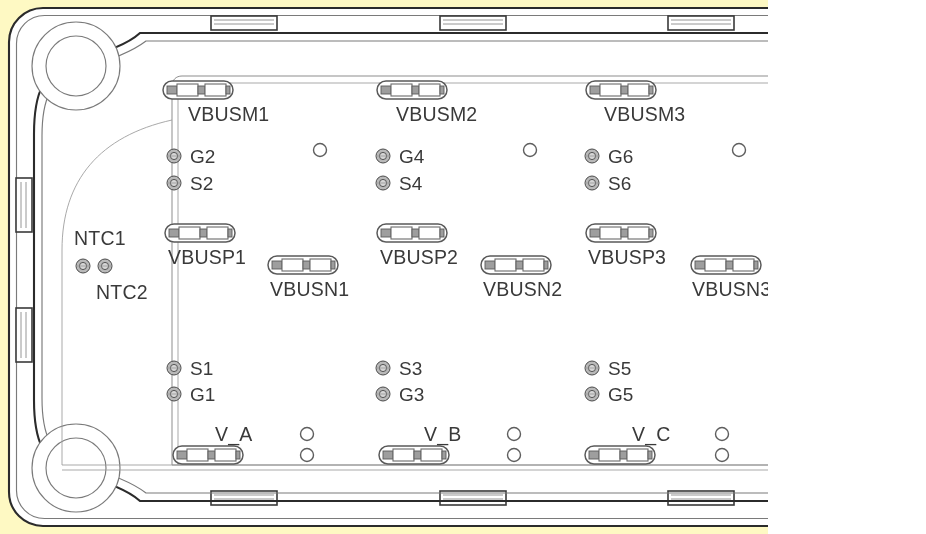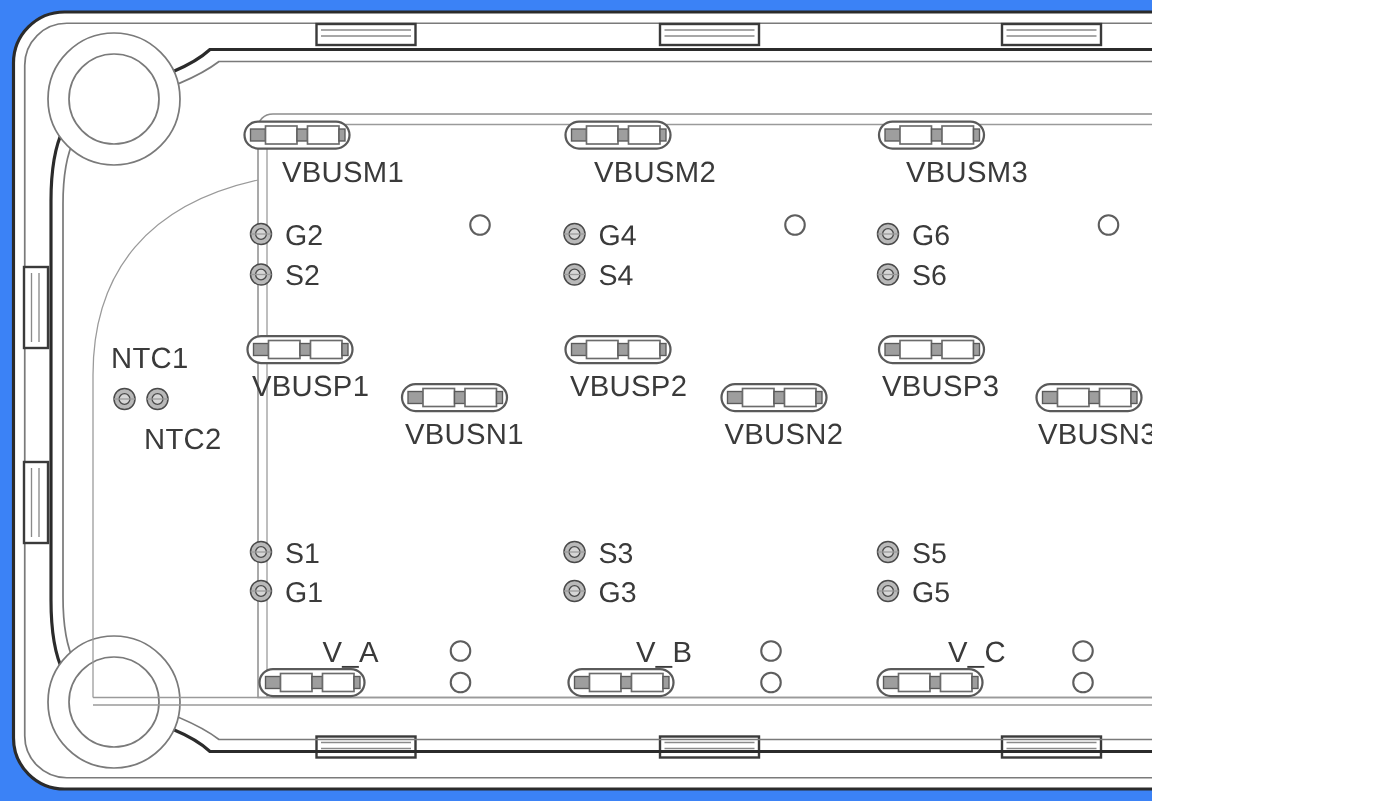--- a/index.html
+++ b/index.html
@@ -8,21 +8,21 @@
     padding: 0;
     background: #ffffff;
   }
   body {
     font-family: "Liberation Sans", sans-serif;
   }
   #stage {
     position: relative;
     width: 768px;
     height: 534px;
-    background: #3b82f6;
+    background: #fef9c3;
     overflow: hidden;
   }
   #stage svg {
     position: absolute;
     left: 0;
     top: 0;
     width: 926px;
     height: 534px;
   }
   .ln-dark   { fill: none; stroke: #2b2b2b; stroke-width: 2.1; }

